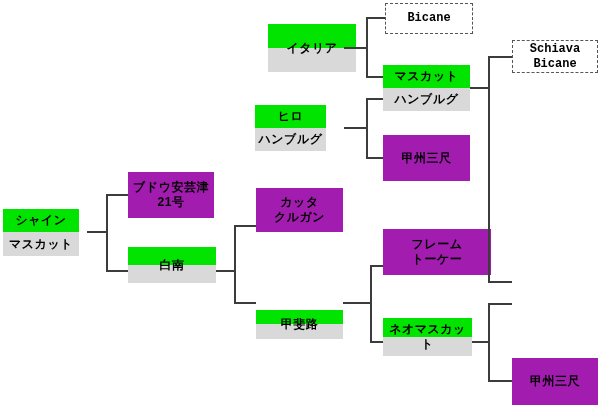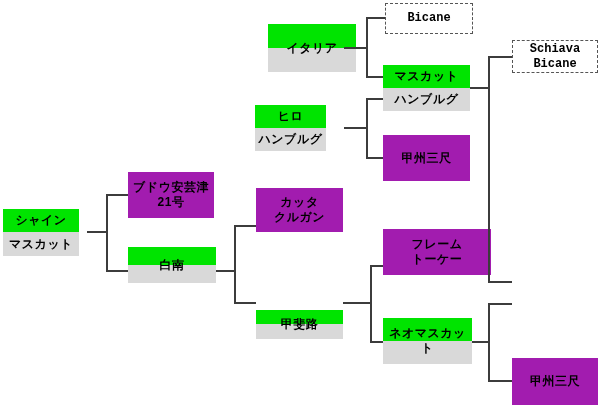--- a/index.html
+++ b/index.html
@@ -83,21 +83,21 @@
     <div class="lbl">
       <span>甲州三尺</span>
     </div>
   </div>
   <div class="box plain" style="left:383px;top:229px;width:108px;height:46px;">
     <div class="lbl">
       <span>フレーム</span>
       <span>トーケー</span>
     </div>
   </div>
-  <div class="box split" style="left:383px;top:318px;width:89px;height:46px;">
+  <div class="box split" style="left:383px;top:318px;width:89px;height:38px;">
     <div class="lbl">
       <span>ネオマスカット</span>
     </div>
   </div>
 
   <div class="box dashed" style="left:512px;top:40px;width:86px;height:33px;">
     <div class="lbl mono">
       <span>Schiava</span>
       <span>Bicane</span>
     </div>

